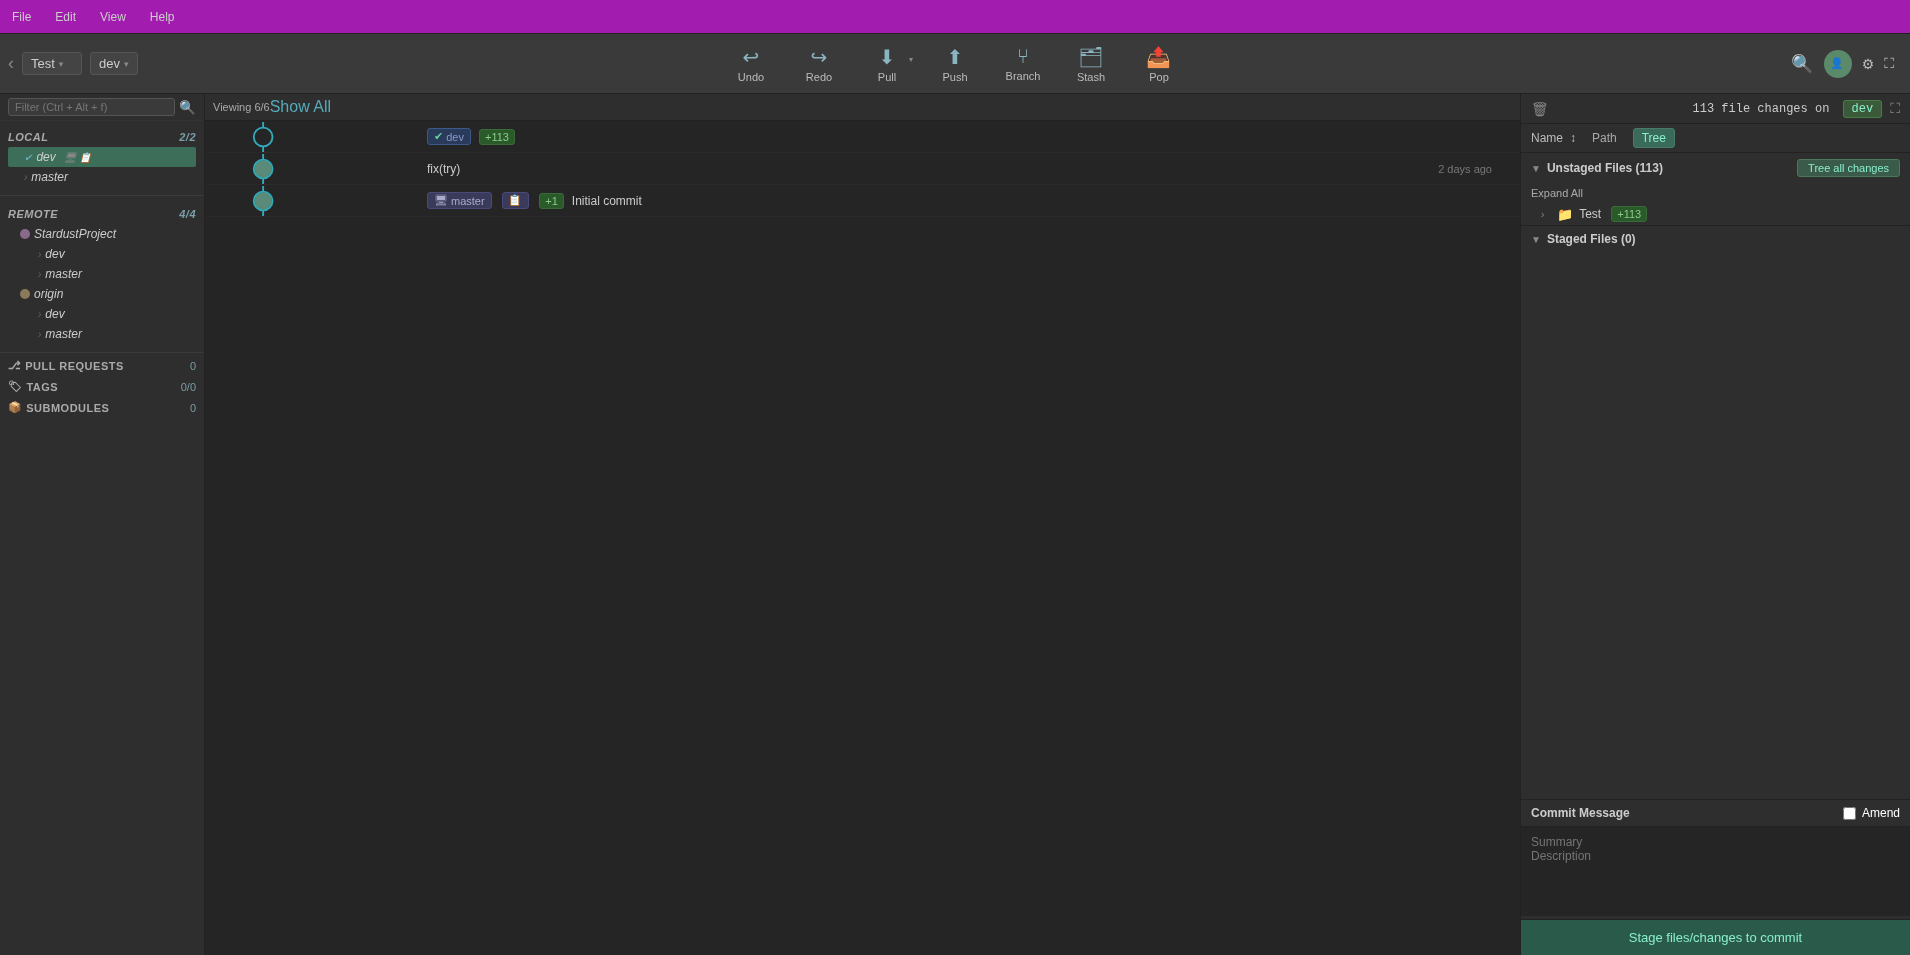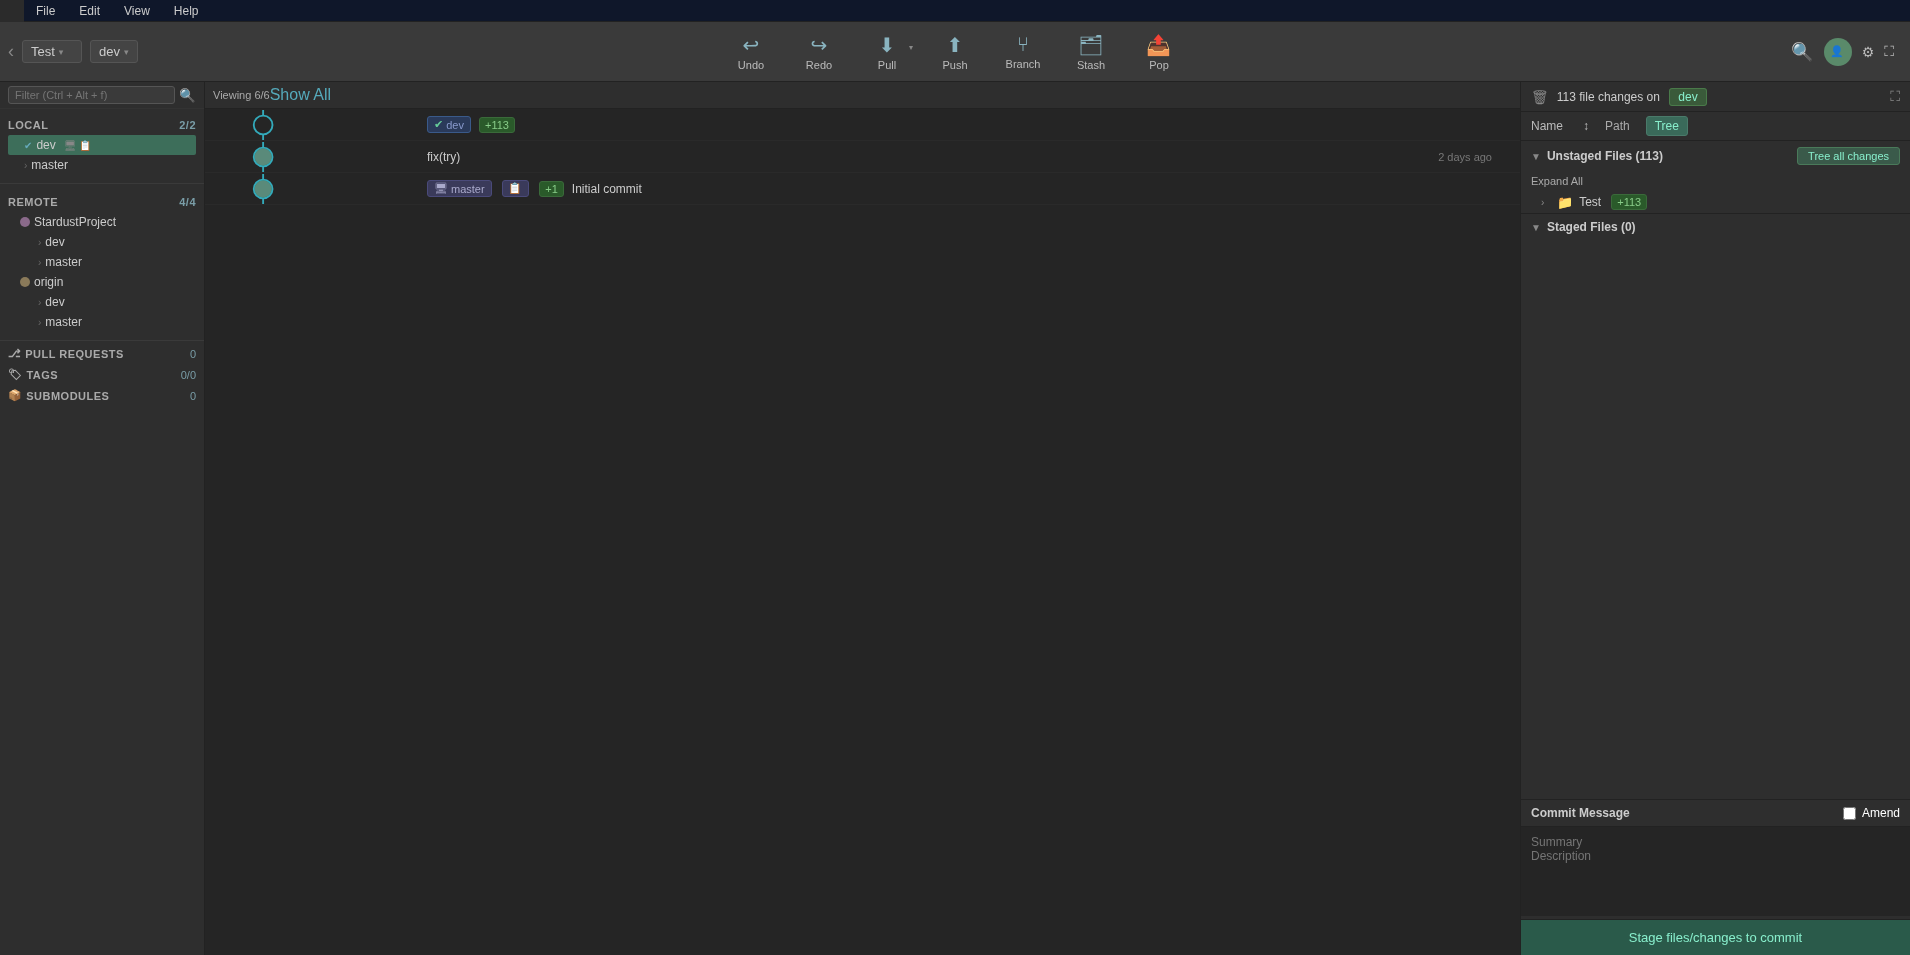--- a/index.html
+++ b/index.html
@@ -1,38 +1,38 @@
 <!DOCTYPE html>
 <html><head>
   <meta charset="utf-8">
   <style>
     * { box-sizing: border-box; margin: 0; padding: 0; }
     body { background: #2b2b2b; color: #ccc; font-family: 'Segoe UI', Arial, sans-serif; font-size: 12px; overflow: hidden; width: 1910px; height: 955px; display: flex; flex-direction: column; }
 
     
-    .menubar { background: #0f172a; height: 22px; display: flex; align-items: center; padding: 0 8px; gap: 16px; border-bottom: 1px solid #222; flex-shrink: 0; margin-left: 24px; }
+    .menubar { background: #a21caf; height: 34px; display: flex; align-items: center; padding: 0 8px; gap: 16px; border-bottom: 1px solid #222; flex-shrink: 0; }
     .menubar-item { color: #ccc; font-size: 12px; cursor: pointer; padding: 0 4px; }
 
     
     .toolbar { background: #3a3a3a; height: 60px; display: flex; align-items: center; justify-content: center; border-bottom: 1px solid #222; flex-shrink: 0; gap: 4px; }
     .toolbar-btn { display: flex; flex-direction: column; align-items: center; justify-content: center; width: 64px; height: 54px; background: transparent; border: none; color: #bbb; cursor: pointer; border-radius: 4px; font-size: 11px; gap: 2px; }
     .toolbar-btn .tb-icon { font-size: 20px; color: #8ab4c0; }
     .toolbar-btn.has-arrow { position: relative; }
     .toolbar-btn .arrow-down { font-size: 8px; position: absolute; right: 6px; top: 18px; color: #888; }
     .search-icon-btn { background: none; border: none; color: #bbb; cursor: pointer; font-size: 18px; }
     .avatar-btn { width: 28px; height: 28px; border-radius: 50%; background: #5a8a6a; border: none; cursor: pointer; display: flex; align-items: center; justify-content: center; color: #fff; font-size: 11px; }
     .toolbar-wrapper { position: relative; width: 100%; display: flex; align-items: center; justify-content: center; }
 
     
     .main { display: flex; flex: 1; overflow: hidden; }
 
     
     .sidebar { width: 205px; background: #2e2e2e; border-right: 1px solid #222; display: flex; flex-direction: column; flex-shrink: 0; overflow-y: auto; }
     .sidebar-nav-btn { background: none; border: none; color: #888; cursor: pointer; font-size: 14px; }
-    .sidebar-section { padding: 6px 8px; }
+    .sidebar-section { padding: 6px 8px; font-style: italic; }
     .sidebar-section-header { display: flex; align-items: center; justify-content: space-between; padding: 4px 0; cursor: pointer; color: #aaa; font-size: 11px; font-weight: bold; letter-spacing: 0.5px; }
     .sidebar-section-header .count { color: #7a9ea8; font-size: 11px; }
     .filter-row { display: flex; align-items: center; padding: 4px 8px; gap: 4px; border-bottom: 1px solid #333; justify-content: center; }
     .filter-input { background: #3a3a3a; border: 1px solid #555; color: #ccc; padding: 2px 6px; border-radius: 3px; font-size: 11px; flex: 1; }
     .filter-search-btn { background: none; border: none; color: #888; cursor: pointer; }
     .sidebar-branch-item { display: flex; align-items: center; padding: 3px 8px 3px 16px; cursor: pointer; border-radius: 2px; gap: 4px; }
     .sidebar-branch-item.active { background: #3d6e5a; }
     .sidebar-branch-item .branch-icon { color: #6ab; font-size: 10px; }
     .sidebar-branch-item .branch-name { color: #ccc; font-size: 12px; }
     .sidebar-remote-item { display: flex; align-items: center; padding: 3px 8px 3px 12px; cursor: pointer; gap: 4px; }
@@ -57,26 +57,26 @@
     .commit-msg { color: #ccc; font-size: 12px; flex: 1; }
     .commit-time { color: #777; font-size: 11px; margin-right: 16px; }
     .branch-tag { background: #2a5a4a; color: #8ec; border: 1px solid #3a7a5a; padding: 1px 6px; border-radius: 3px; font-size: 11px; display: flex; align-items: center; gap: 3px; }
     .branch-tag.wip { background: #2a3a5a; color: #89c; border-color: #3a5a8a; }
     .plus-badge { background: #2a5a2a; color: #8c8; border: 1px solid #3a6a3a; padding: 1px 5px; border-radius: 3px; font-size: 11px; }
 
     
     .right-panel { width: 390px; background: #2e2e2e; border-left: 1px solid #222; display: flex; flex-direction: column; flex-shrink: 0; }
     .right-panel-header { display: flex; align-items: center; padding: 6px 10px; border-bottom: 1px solid #222; gap: 8px; }
     .trash-btn { background: none; border: none; color: #888; cursor: pointer; font-size: 14px; }
-    .file-count-label { color: #ccc; font-size: 12px; flex: 1; text-align: left; }
+    .file-count-label { color: #ccc; font-size: 12px; flex: 1; text-align: right; font-family: Liberation Mono, monospace; }
     .branch-name-badge { background: #3a5a3a; color: #8ec; padding: 1px 8px; border-radius: 3px; font-size: 12px; border: 1px solid #4a7a4a; }
     .panel-icon-btn { background: none; border: none; color: #888; cursor: pointer; font-size: 14px; }
 
     .right-panel-tabs { display: flex; align-items: center; padding: 4px 10px; gap: 8px; border-bottom: 1px solid #222; }
-    .sort-label { color: #bbb; font-size: 12px; display: flex; align-items: center; gap: 20px; }
+    .sort-label { color: #bbb; font-size: 12px; display: flex; align-items: center; gap: 7px; }
     .tab-btn { background: none; border: none; color: #aaa; font-size: 12px; cursor: pointer; padding: 2px 8px; border-radius: 3px; }
     .tab-btn.active { background: #3a6a5a; color: #8ec; border: 1px solid #4a7a6a; }
 
     .files-section { flex: 1; overflow-y: auto; }
     .files-section-header { display: flex; align-items: center; padding: 6px 10px; gap: 6px; cursor: pointer; }
     .files-section-header .expand-icon { color: #888; font-size: 10px; }
     .files-section-header .section-title { color: #ccc; font-size: 12px; font-weight: bold; }
     .stage-all-btn { background: #3a5a4a; border: 1px solid #4a7a5a; color: #8ec; padding: 2px 10px; border-radius: 3px; font-size: 11px; cursor: pointer; margin-left: auto; }
     .expand-all-btn { background: none; border: none; color: #aaa; font-size: 11px; cursor: pointer; padding: 4px 10px; }
     .file-tree-item { display: flex; align-items: center; padding: 3px 10px 3px 20px; gap: 6px; cursor: pointer; }

